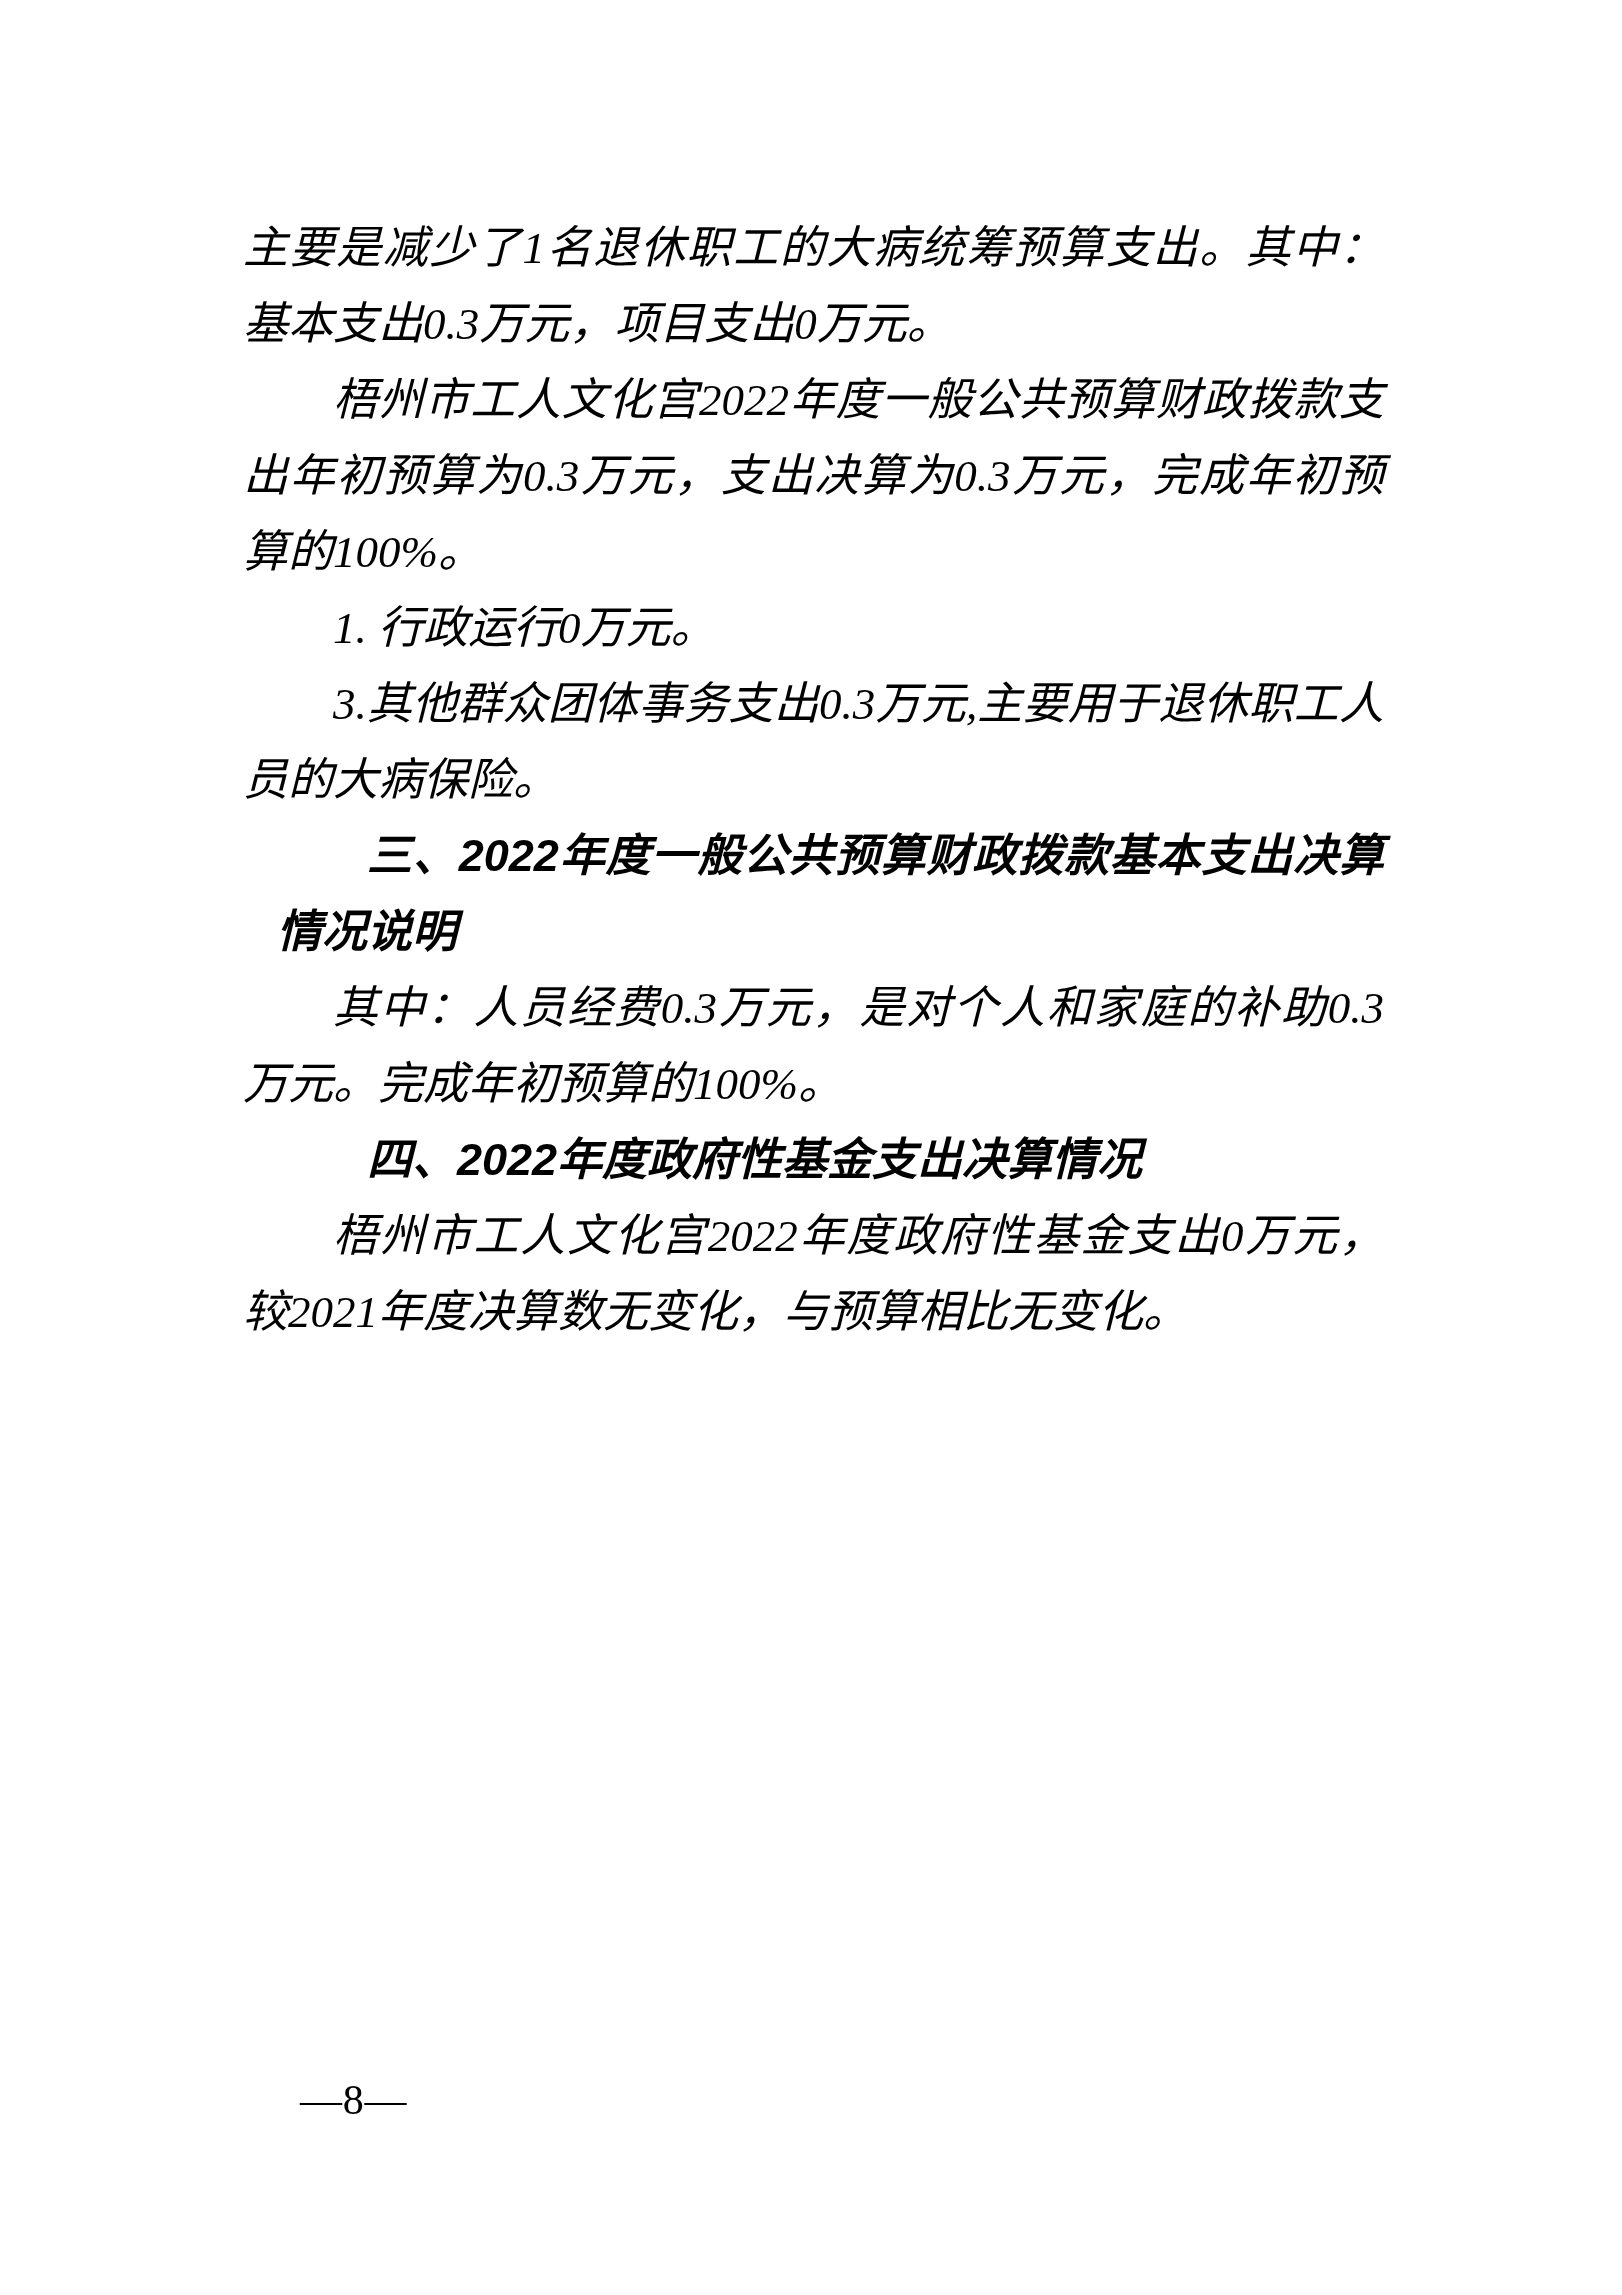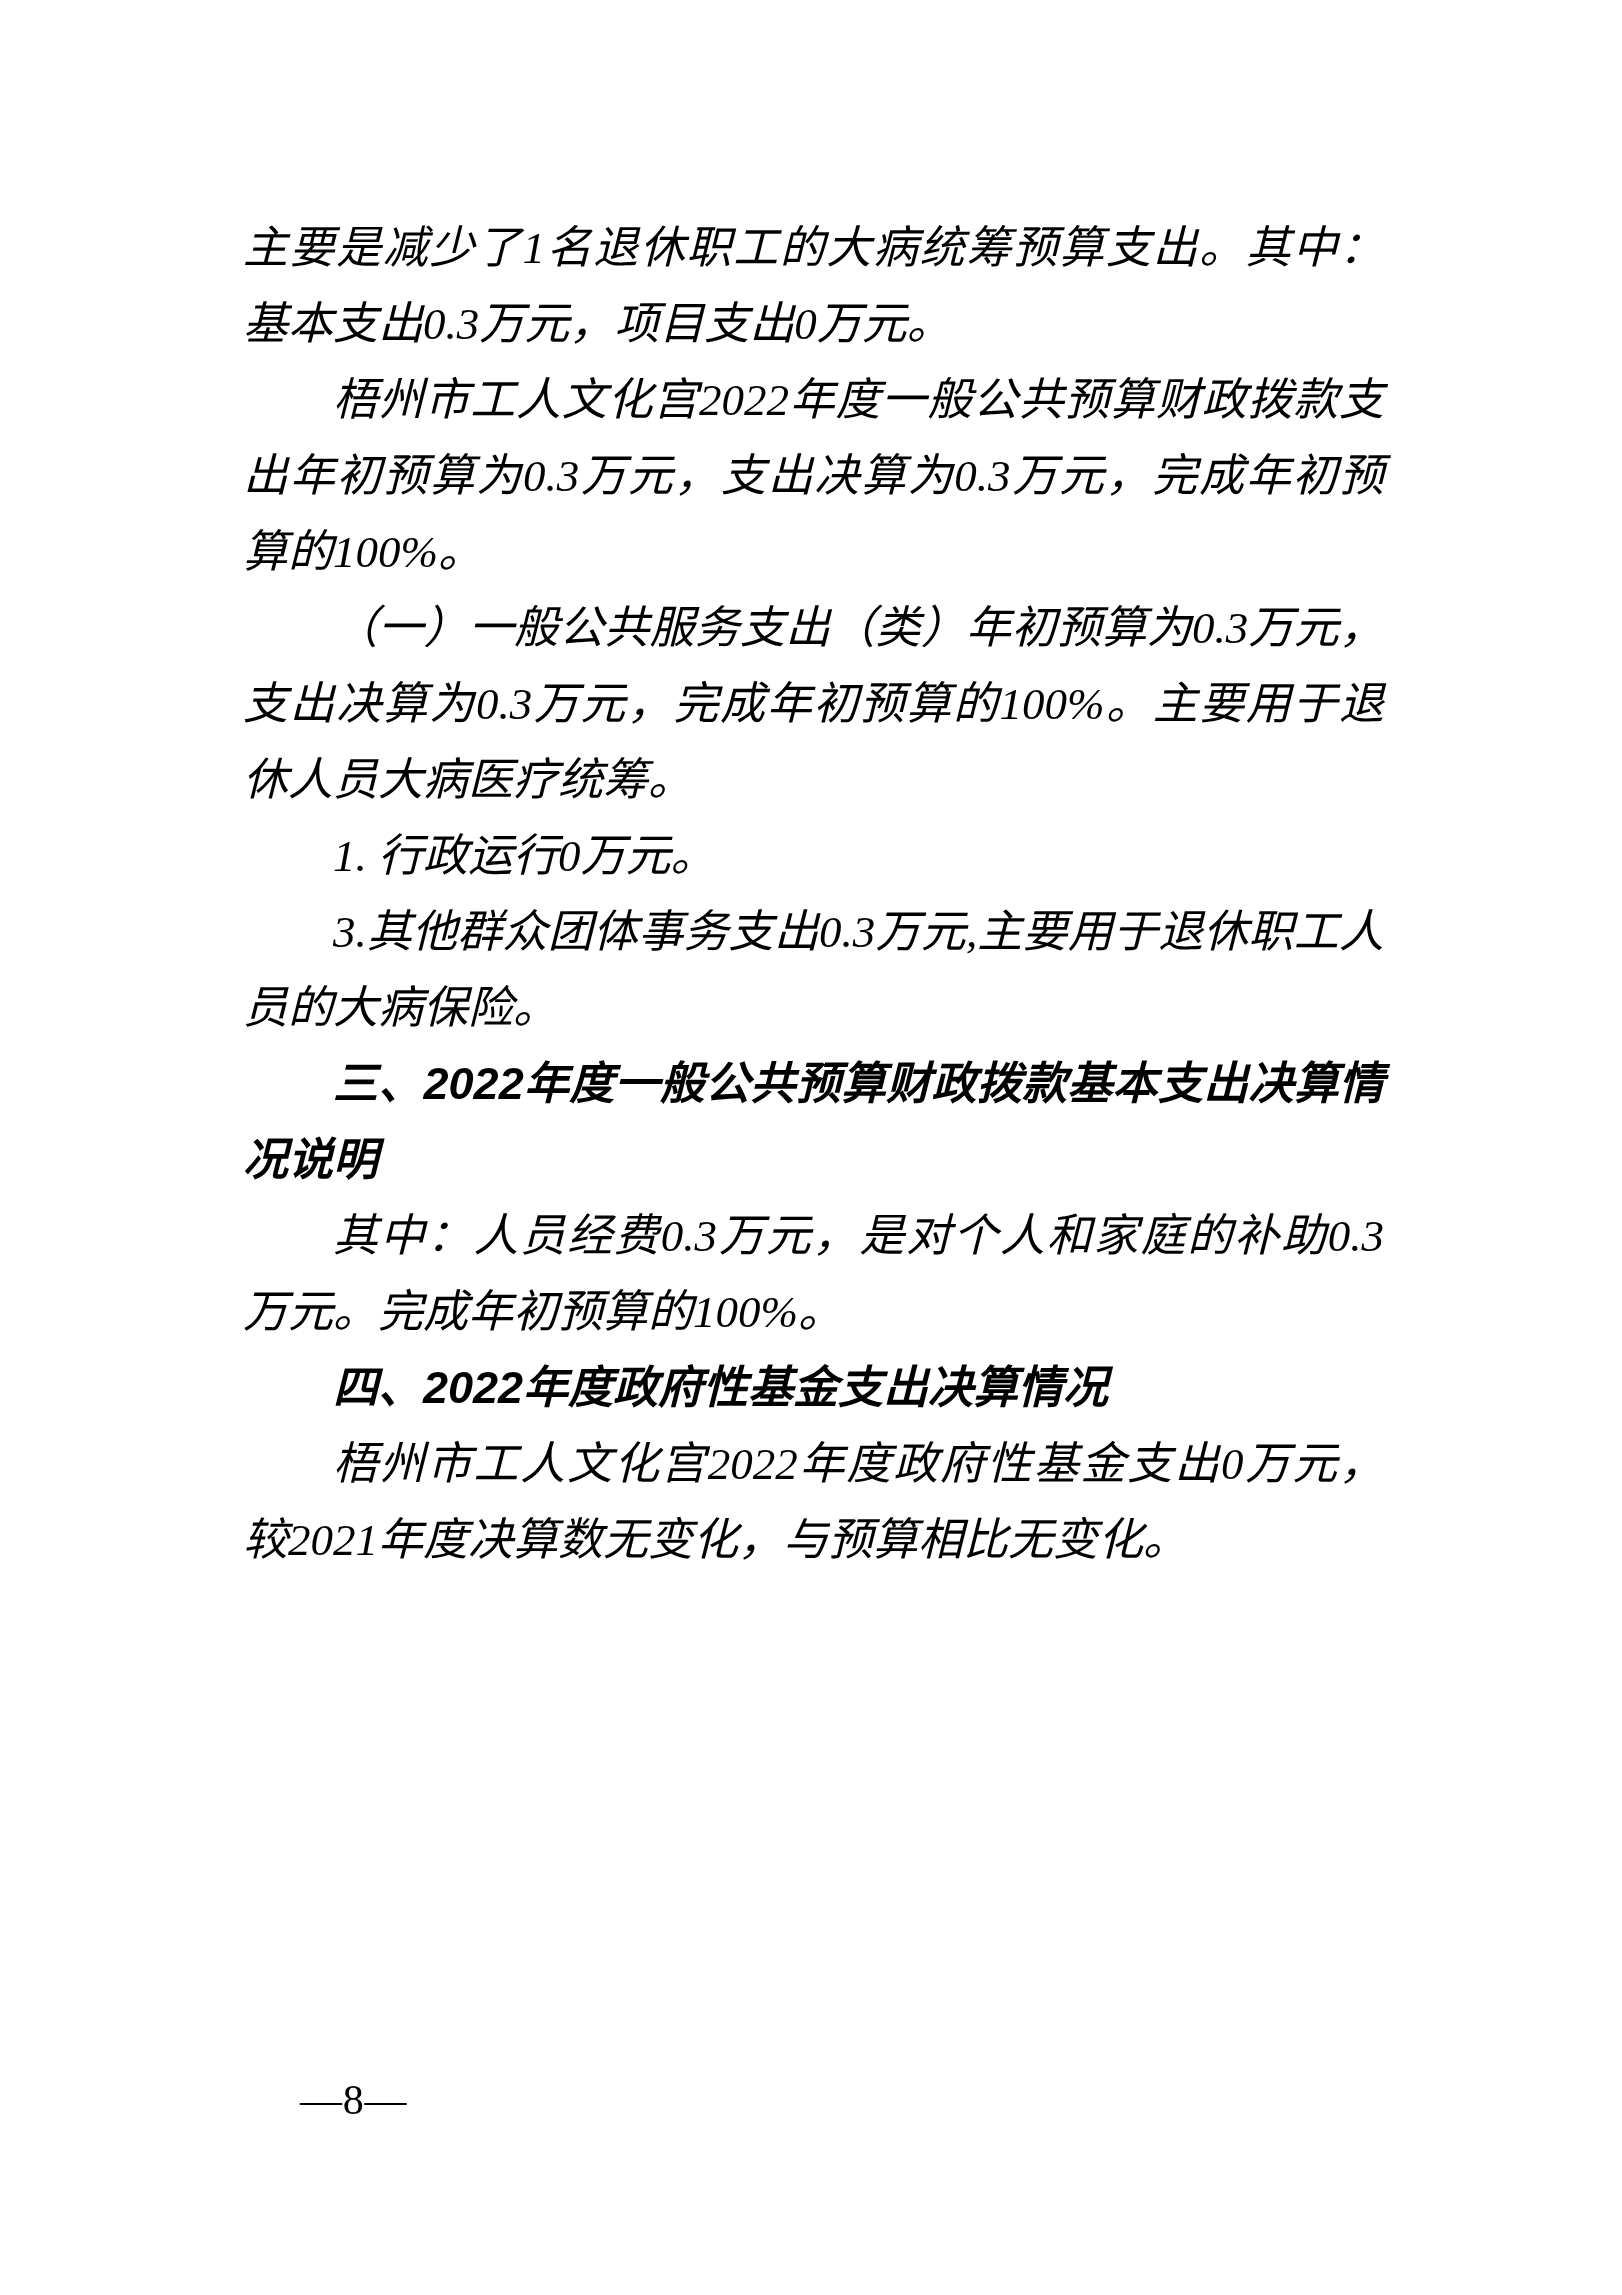--- a/index.html
+++ b/index.html
@@ -36,39 +36,39 @@
     padding: 0;
     text-indent: 2em;
     font-style: italic;
   }
   .doc-body p.continuation {
     text-indent: 0;
   }
   .doc-body p.heading {
     font-family: "Liberation Sans", sans-serif;
     font-weight: 700;
+    margin-left: 34px;
   }
   .page-number {
     position: absolute;
     left: 300px;
     top: 2077px;
     font-size: 42px;
     line-height: 47px;
     font-family: "Liberation Serif", serif;
     letter-spacing: 0.8px;
   }
 </style>
 </head>
 <body>
 
 <div class="page">
   <div class="doc-body">
       <p class="continuation">主要是减少了1名退休职工的大病统筹预算支出。其中：基本支出0.3万元，项目支出0万元。</p>
       <p class="">梧州市工人文化宫2022年度一般公共预算财政拨款支出年初预算为0.3万元，支出决算为0.3万元，完成年初预算的100%。</p>
-      <p class="">（一）一般公共服务支出（类）年初预算为0.3万元，支出决算为0.3万元，完成年初预算的100%。主要用于退休人员大病医疗统筹。</p>
       <p class="">1. 行政运行0万元。</p>
       <p class="">3.其他群众团体事务支出0.3万元,主要用于退休职工人员的大病保险。</p>
       <p class="heading">三、2022年度一般公共预算财政拨款基本支出决算情况说明</p>
       <p class="">其中：人员经费0.3万元，是对个人和家庭的补助0.3万元。完成年初预算的100%。</p>
       <p class="heading">四、2022年度政府性基金支出决算情况</p>
       <p class="">梧州市工人文化宫2022年度政府性基金支出0万元，较2021年度决算数无变化，与预算相比无变化。</p>
     </div>
   <div class="page-number">—8—</div>
 </div>
 

